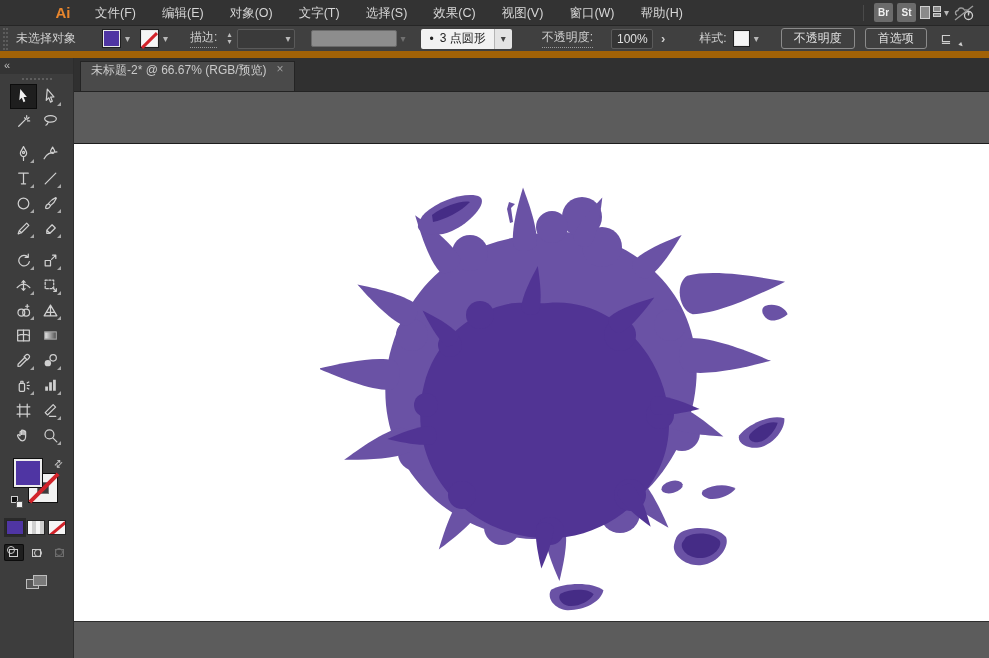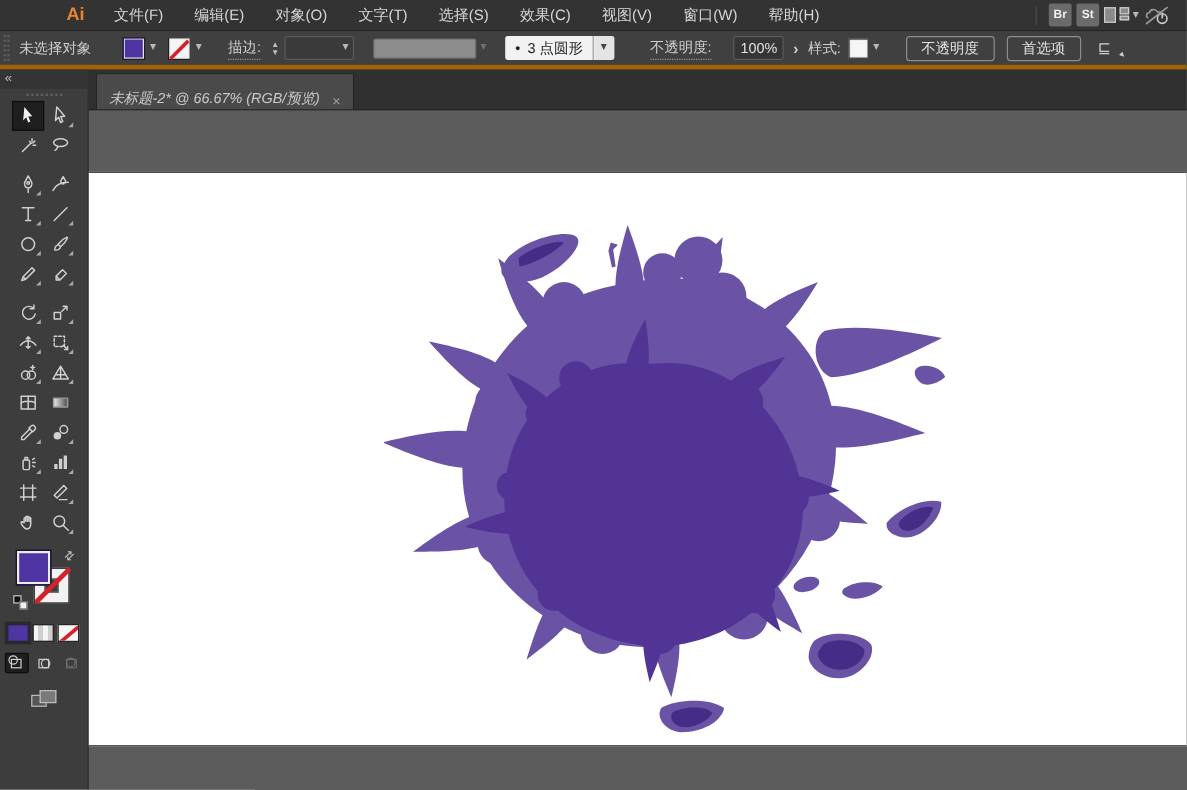--- a/index.html
+++ b/index.html
@@ -14,21 +14,21 @@
   .mb-sep { width:1px; height:16px; background:#4a4a4a; margin-right:6px; }
   .sq-btn { width:19px; height:19px; background:#6b6b6b; color:#f0f0f0; font-size:10px; font-weight:bold; display:flex; align-items:center; justify-content:center; border-radius:2px; }
   .ws-icon { display:flex; align-items:center; gap:3px; }
   .ws-icon .r1 { width:10px; height:13px; border:1px solid #cfcfcf; background:#8a8a8a; display:inline-block; }
   .ws-icon .r2 { width:8px; height:13px; display:inline-block; }
   .ws-icon .r2 i { display:block; border:1px solid #cfcfcf; background:#8a8a8a; height:6px; }
   .ws-icon .r2 i+i { margin-top:1px; height:4px; }
   .chev { color:#b8b8b8; font-size:10px; line-height:1; }
 
   
-  .controlbar { position:absolute; left:0; top:26px; width:989px; height:32px; background:var(--controlbar,#404040); border-bottom:4px solid #a16207; display:flex; align-items:center; }
+  .controlbar { position:absolute; left:0; top:26px; width:989px; height:32px; background:var(--controlbar,#404040); border-bottom:7px solid #a16207; display:flex; align-items:center; }
   .grip-v { width:5px; height:22px; margin-left:3px; border-left:2px dotted #5c5c5c; border-right:2px dotted #5c5c5c; }
   .cb-label { color:#cfcfcf; font-size:12px; white-space:nowrap; }
   .cb-link { border-bottom:1px dotted #9a9a9a; padding-bottom:1px; }
   .swatch { width:19px; height:19px; border:1px solid #1f1f1f; box-shadow:inset 0 0 0 1px #e9e9e9; position:relative; }
   .swatch.fill { background:var(--swatch_purple,#4f35a3); }
   .swatch.none, .swatch.white { background:#f5f5f5; }
   .swatch.none::after { content:''; position:absolute; left:-2px; right:-2px; top:50%; height:3px; background:var(--slash_red,#d2232a); transform:rotate(-45deg); }
   .stepper { display:flex; flex-direction:column; justify-content:center; gap:1px; width:12px; }
   .stepper span { font-size:8px; line-height:6px; color:#bdbdbd; text-align:center; }
   .dd-dark { height:20px; background:#3a3a3a; border:1px solid #5a5a5a; border-radius:2px; display:flex; align-items:center; justify-content:flex-end; padding:0 4px; }
@@ -38,21 +38,21 @@
   .brush-chev .chev { color:#444; }
   .valbox { width:42px; height:20px; background:#353535; border:1px solid #5a5a5a; border-radius:2px; color:#e0e0e0; display:flex; align-items:center; padding:0 5px; }
   .expander { color:#cfcfcf; font-size:13px; font-weight:bold; }
   .cb-btn { height:21px; border:1px solid #8b8b8b; border-radius:3px; background:transparent; color:#e0e0e0; font-size:12px; padding:0 12px; display:flex; align-items:center; }
   .align-icon { position:relative; width:20px; height:16px; }
   .align-icon::before { content:'⊑'; color:#cfcfcf; font-size:13px; position:absolute; left:0; top:0; }
   .align-icon::after { content:'▾'; position:absolute; right:-2px; bottom:-2px; font-size:8px; color:#cfcfcf; transform:rotate(-45deg); }
 
   
   .tabstrip { position:absolute; left:74px; top:58px; width:915px; height:34px; background:#303030; border-bottom:1px solid #232323; display:flex; align-items:flex-end; }
-  .doc-tab { margin-left:6px; height:30px; background:var(--tab,#4a4a4a); border:1px solid #242424; border-bottom:none; display:flex; align-items:flex-end; gap:10px; padding:0 10px; color:#c9c9c9; font-size:12px; border-radius:1px 1px 0 0;font-style:italic; }
+  .doc-tab { margin-left:6px; height:30px; background:var(--tab,#4a4a4a); border:1px solid #242424; border-bottom:none; display:flex; align-items:flex-start; gap:10px; padding:0 10px; color:#c9c9c9; font-size:12px; border-radius:1px 1px 0 0; }
   .doc-tab .close { color:#9f9f9f; font-size:12px; cursor:pointer; }
 
   
   .toolpanel { position:absolute; left:0; top:58px; width:74px; height:600px; background:var(--panel,#3d3d3d); border-right:1px solid #2d2d2d; }
   .tp-head { height:16px; background:#343434; color:#bdbdbd; font-size:11px; line-height:14px; padding-left:4px; letter-spacing:-1px; }
   .tp-grip { width:30px; margin:4px auto 4px; border-top:2px dotted #5e5e5e; }
   .tools { width:54px; margin:2px auto 0; display:flex; flex-wrap:wrap; }
   .cell { width:27px; height:25px; display:flex; align-items:center; justify-content:center; position:relative; cursor:pointer; }
   .cell.active { background:#1e1e1e; box-shadow:inset 0 0 0 1px #0c0c0c; }
   .cell.fly::after { content:''; position:absolute; right:3px; bottom:3px; border-left:4px solid transparent; border-bottom:4px solid #a8a8a8; }
@@ -152,21 +152,21 @@
   <div class="brushbox" style="margin-left:16px;">
     <span>•</span>
     <span>3 点圆形</span>
   </div>
   <div class="brush-chev">
     <span class="chev">▾</span>
   </div>
   <span class="cb-label cb-link" style="margin-left:30px;">不透明度:</span>
   <div class="valbox" style="margin-left:18px;">100%</div>
   <span class="expander" style="margin-left:8px;">›</span>
-  <span class="cb-label" style="margin-left:8px;">样式:</span>
+  <span class="cb-label" style="margin-left:34px;">样式:</span>
   <div class="swatch white" style="width:17px;height:17px;margin-left:6px;"></div>
   <span class="chev" style="margin-left:4px;">▾</span>
   <button class="cb-btn" style="margin-left:22px;">不透明度</button>
   <button class="cb-btn" style="margin-left:10px;">首选项</button>
   <div class="align-icon" style="margin-left:14px;"></div>
 </div>
 
 <div class="tabstrip">
   <div class="doc-tab">
     <span>未标题-2* @ 66.67% (RGB/预览)</span>

